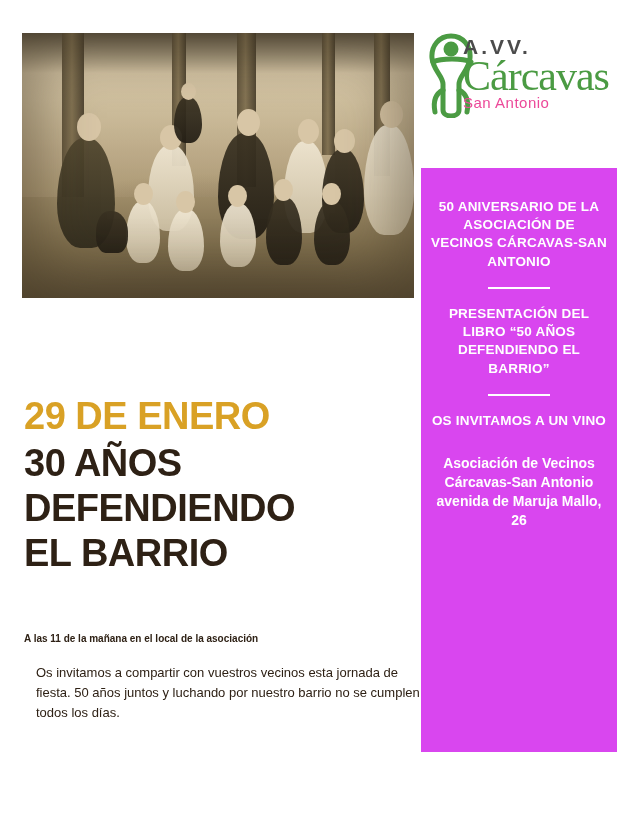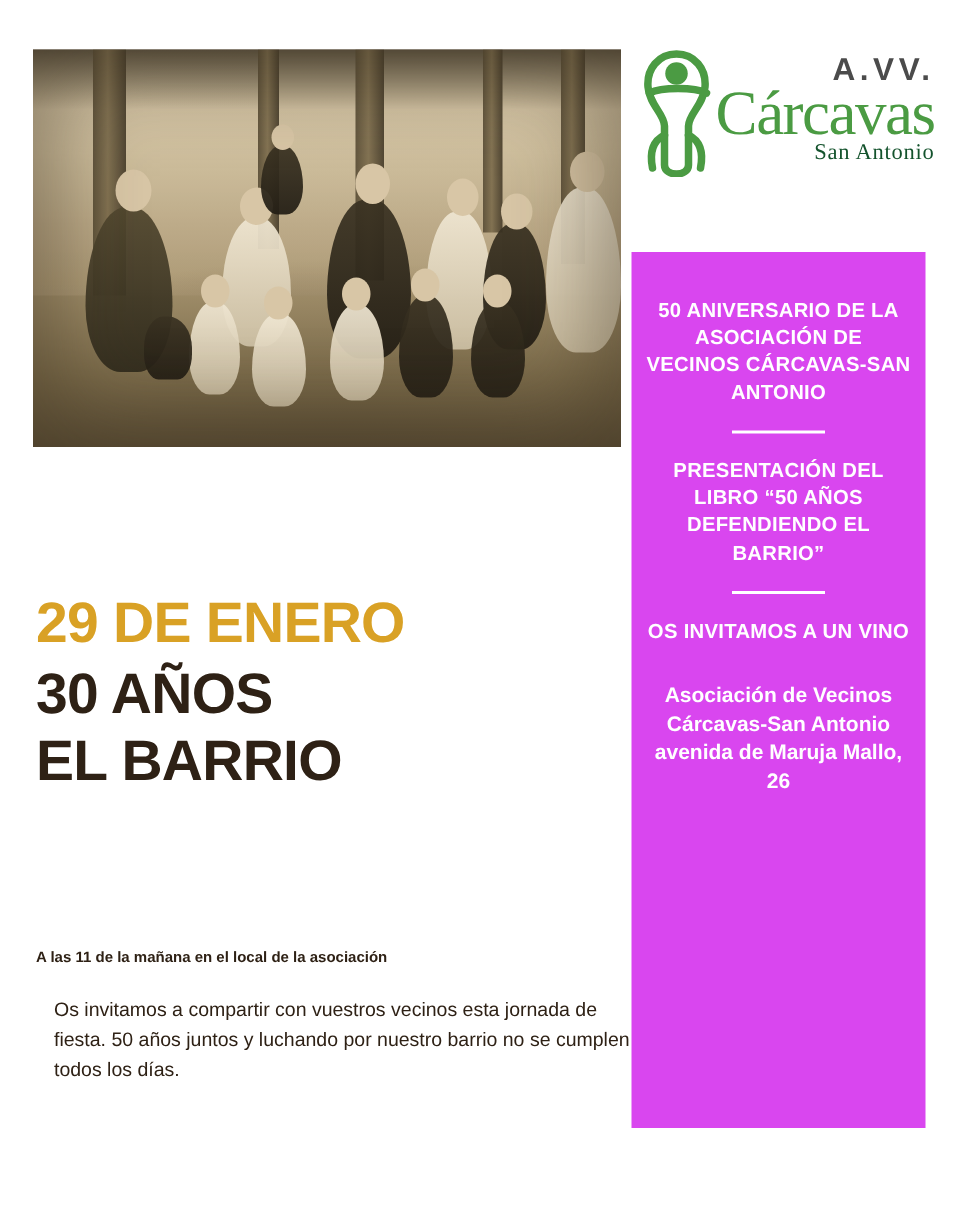--- a/index.html
+++ b/index.html
@@ -88,44 +88,43 @@
     top: 30px;
     width: 196px;
     height: 112px;
   }
   .logo-mark { position: absolute; left: 0; top: 2px; }
   .logo-text {
     position: absolute;
     left: 42px;
     top: 6px;
     width: 160px;
-    text-align: right;
+    text-align: left;
   }
   .logo-avv {
     font-family: "Liberation Sans", sans-serif;
     font-size: 21px;
     font-weight: 700;
     letter-spacing: 3px;
     color: #4b4b4b;
     line-height: 1;
   }
   .logo-main {
     font-family: "Liberation Serif", serif;
     font-size: 42px;
     color: #4b9b43;
     line-height: 1.02;
     margin-top: -2px;
     letter-spacing: -1px;
   }
   .logo-sub {
     font-size: 15px;
-    color: #14532d;
+    color: #ec4899;
     letter-spacing: .5px;
     margin-top: -4px;
-    font-family: Liberation Serif, serif;
   }
 
   
   .panel {
     position: absolute;
     left: 421px;
     top: 168px;
     width: 196px;
     height: 584px;
     background: #d946ef;
@@ -274,17 +273,18 @@
   <div class="panel-rule"></div>
   <div class="panel-block">PRESENTACIÓN DEL LIBRO “50 AÑOS DEFENDIENDO EL BARRIO”</div>
   <div class="panel-rule"></div>
   <div class="panel-block">OS INVITAMOS A UN VINO</div>
   <div class="panel-address">Asociación de Vecinos Cárcavas-San Antonio avenida de Maruja Mallo, 26</div>
 </div>
 
 <div class="headline-wrap">
   <p class="date-line">29 DE ENERO</p>
   <p class="big-line">30 AÑOS</p>
+  <p class="big-line">DEFENDIENDO</p>
   <p class="big-line">EL BARRIO</p>
 </div>
 
 <div class="subhead">A las 11 de la mañana en el local de la asociación</div>
 <div class="body-copy">Os invitamos a compartir con vuestros vecinos esta jornada de fiesta. 50 años juntos y luchando por nuestro barrio no se cumplen todos los días.</div>
 
 </body></html>

